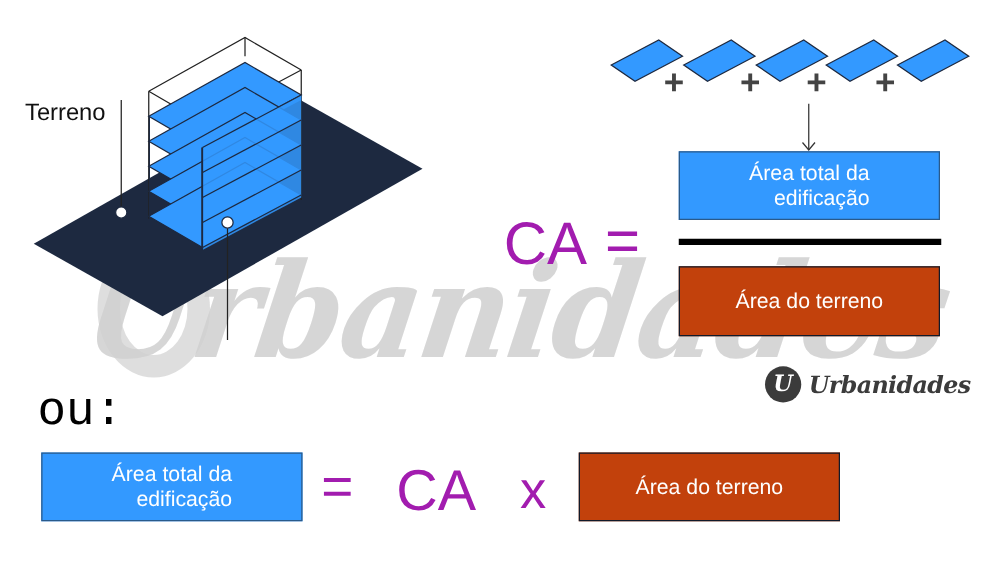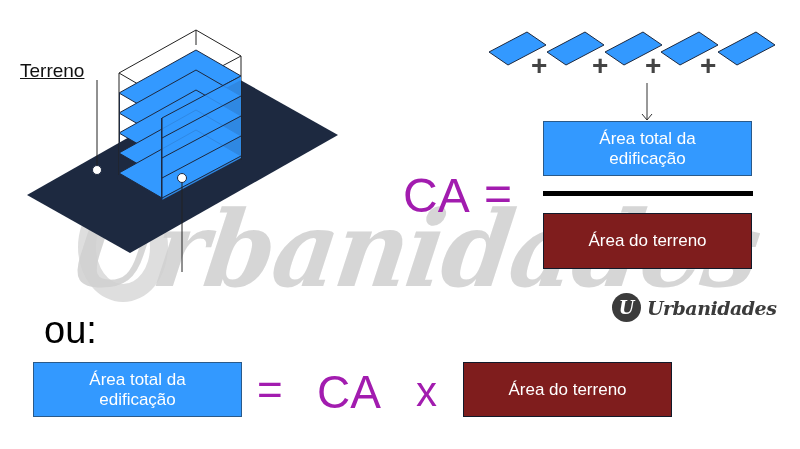--- a/index.html
+++ b/index.html
@@ -1,22 +1,22 @@
 <!DOCTYPE html>
 <html><head>
 <meta charset="utf-8">
 <style>
   html, body { margin:0; padding:0; }
   body { width:800px; height:449px; background:#ffffff; position:relative; overflow:hidden; font-family:"Liberation Sans", sans-serif; }
   .abs { position:absolute; }
   svg.art { position:absolute; left:0; top:0; }
   .label { position:absolute; color:#111; font-size:19px; line-height:21px; }
-  .box { position:absolute; box-sizing:border-box; display:flex; align-items:center; justify-content:center; text-align:center; color:#fff; }
+  .box { position:absolute; box-sizing:border-box; display:flex; align-items:center; justify-content:center; text-align:right; color:#fff; }
   .box.light { background:#3399ff; border:1px solid #2a5a8a; }
-  .box.dark { background:#7f1d1d; border:1px solid #111a2a; }
+  .box.dark { background:#c2410c; border:1px solid #111a2a; }
   .big { position:absolute; color:#a21caf; font-size:48px; line-height:48px; }
   .watermark { position:absolute; left:70px; top:190px; font-family:"DejaVu Serif", serif; font-style:italic; font-weight:bold; font-size:100px; color:#d0d0d0; letter-spacing:-2px; opacity:0.85; white-space:nowrap; transform:skewX(-8deg) scaleY(1.05); }
   .wm-circle { position:absolute; left:78px; top:192px; width:90px; height:110px; border-radius:50%; border:18px solid #d8d8d8; box-sizing:border-box; opacity:0.85; }
   .logo { position:absolute; left:612px; top:293px; display:flex; align-items:center; }
   .logo-badge { width:29px; height:29px; border-radius:50%; background:#3b3b3b; color:#fff; display:flex; align-items:center; justify-content:center; font-family:"DejaVu Serif", serif; font-style:italic; font-weight:bold; font-size:18px; }
   .logo-text { margin-left:6px; font-family:"DejaVu Serif", serif; font-style:italic; font-weight:bold; font-size:19px; color:#3b3b3b; letter-spacing:-0.5px; }
 </style>
 </head>
 <body>
 
@@ -85,42 +85,42 @@
   <polyline points="642,114 647,120 652,114" fill="none" stroke="#333" stroke-width="1"></polyline>
 
   <rect x="543" y="191" width="210" height="5" fill="#000"></rect>
 </svg>
 
 <div class="abs" style="left:531px;top:52px;font-size:28px;font-weight:bold;color:#444;line-height:28px;">+</div>
 <div class="abs" style="left:592px;top:52px;font-size:28px;font-weight:bold;color:#444;line-height:28px;">+</div>
 <div class="abs" style="left:645px;top:52px;font-size:28px;font-weight:bold;color:#444;line-height:28px;">+</div>
 <div class="abs" style="left:700px;top:52px;font-size:28px;font-weight:bold;color:#444;line-height:28px;">+</div>
 
-<div class="label" style="left:20px;top:60px;text-decoration:underline;">Terreno</div>
+<div class="label" style="left:20px;top:80px;">Terreno</div>
 <div class="label" style="left:188px;top:232px;">
 </div>
 
 <div class="big" style="left:403px;top:172px;">CA</div>
 <div class="big" style="left:484px;top:170px;">=</div>
 <div class="box light" style="left:543px;top:121px;width:209px;height:55px;">
   <div style="font-size:17px;line-height:20px;">
     <div>Área total da</div>
     <div>edificação</div>
   </div>
 </div>
 <div class="box dark" style="left:543px;top:213px;width:209px;height:56px;">
   <span style="font-size:17px;">Área do terreno</span>
 </div>
 
 <div class="logo">
   <div class="logo-badge">U</div>
   <div class="logo-text">Urbanidades</div>
 </div>
 
-<div class="abs" style="left:44px;top:310px;font-size:38px;line-height:40px;color:#000;">ou:</div>
+<div class="abs" style="left:30px;top:310px;font-size:38px;line-height:40px;color:#000;font-family:Liberation Mono, monospace;">ou:</div>
 
 <div class="box light" style="left:33px;top:362px;width:209px;height:55px;">
   <div style="font-size:17px;line-height:20px;">
     <div>Área total da</div>
     <div>edificação</div>
   </div>
 </div>
 <div class="big" style="left:257px;top:366px;font-size:44px;">=</div>
 <div class="big" style="left:317px;top:368px;font-size:46px;">CA</div>
 <div class="big" style="left:416px;top:368px;font-size:42px;">x</div>

